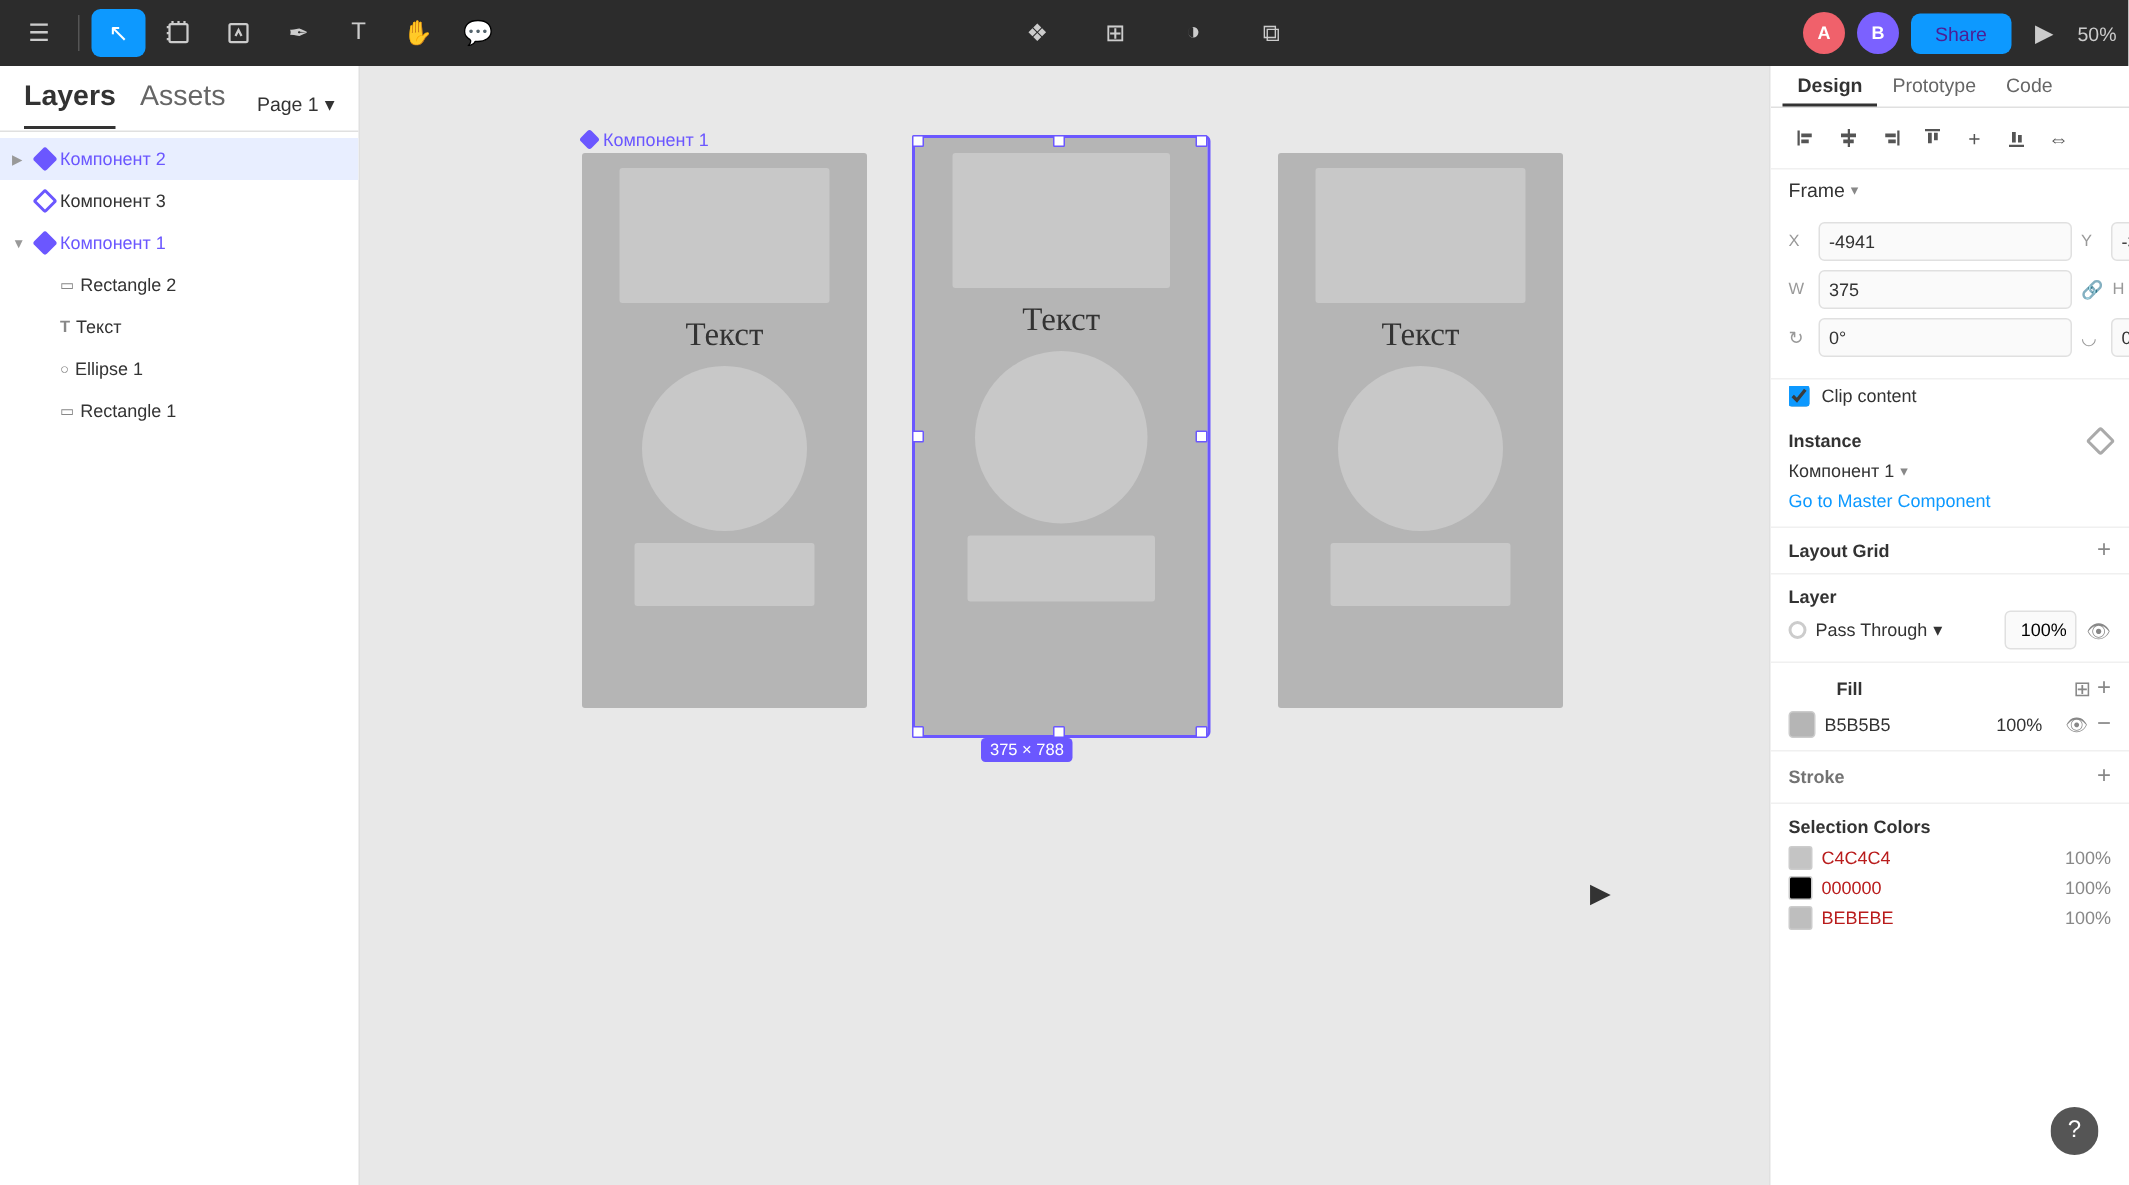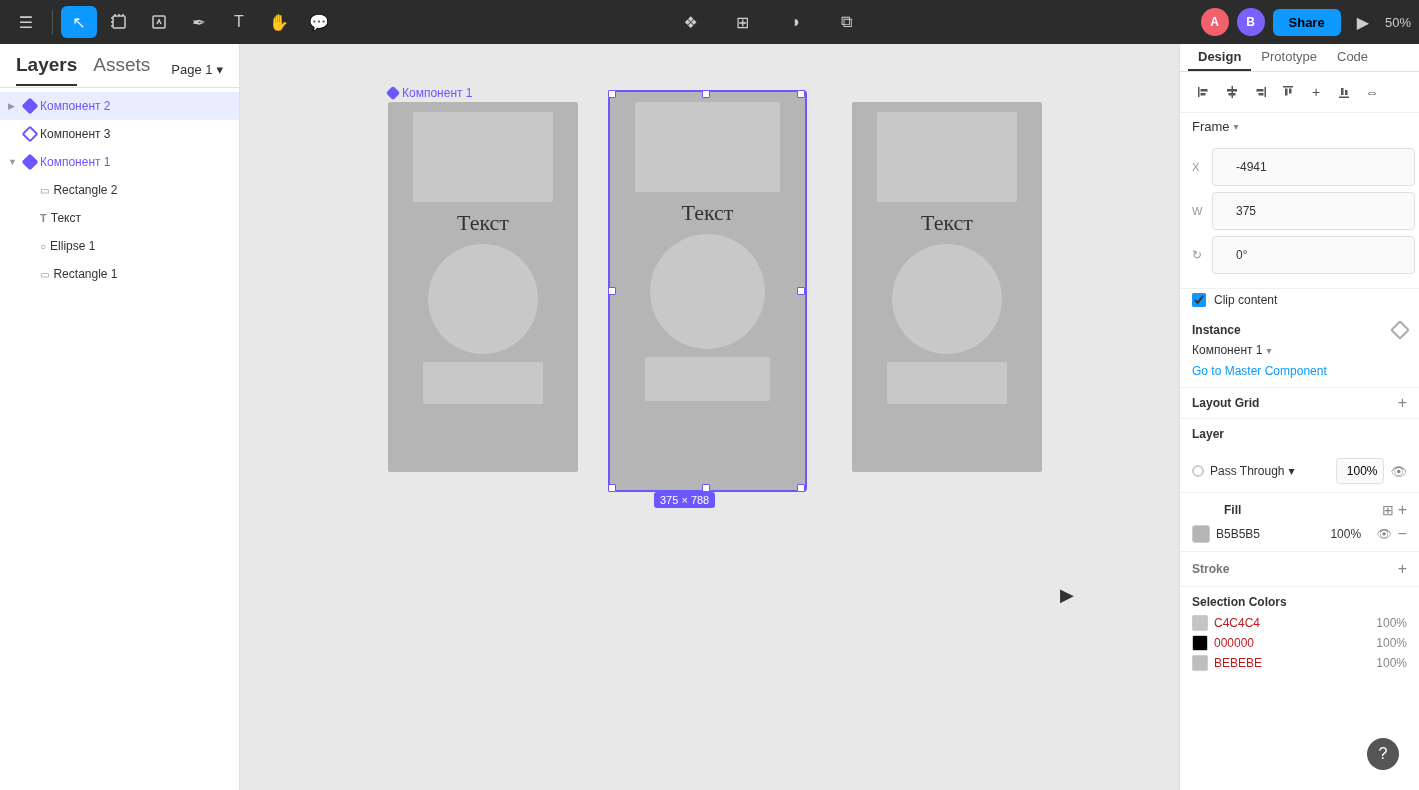--- a/index.html
+++ b/index.html
@@ -26,22 +26,22 @@
       font-size: 16px;
     }
     .toolbar-btn.active { background: #0d99ff; color: #fff; }
     .toolbar-separator { width: 1px; height: 24px; background: #555; margin: 0 4px; }
     .toolbar-center { flex: 1; display: flex; align-items: center; justify-content: center; gap: 16px; }
     .toolbar-right { display: flex; align-items: center; gap: 8px; }
     .avatar { width: 28px; height: 28px; border-radius: 50%; display: flex; align-items: center; justify-content: center; font-size: 12px; font-weight: bold; color: #fff; }
     .avatar-pink { background: #f0616b; }
     .avatar-blue { background: #7b61ff; }
     .share-btn {
-      background: #0d99ff; color: #000000; border: none; border-radius: 6px;
-      padding: 6px 16px; font-size: 13px; font-weight: 700; cursor: pointer;
+      background: #0d99ff; color: #4c1d95; border: none; border-radius: 6px;
+      padding: 6px 16px; font-size: 13px; font-weight: 400; cursor: pointer;
     }
     .play-btn {
       background: transparent; border: none; color: #ccc; cursor: pointer; font-size: 16px; padding: 4px 8px;
     }
     .zoom-label { color: #ccc; font-size: 13px; }
 
     
     .main { display: flex; flex: 1; overflow: hidden; }
 
     
@@ -118,22 +118,22 @@
 
     
     .align-row { display: flex; align-items: center; padding: 8px 12px; gap: 4px; border-bottom: 1px solid #f0f0f0; }
     .align-btn { width: 24px; height: 24px; border: none; background: transparent; cursor: pointer; color: #555; font-size: 14px; display: flex; align-items: center; justify-content: center; border-radius: 3px; }
 
     
     .prop-section { padding: 8px 12px; border-bottom: 1px solid #f0f0f0; }
     .prop-row { display: flex; align-items: center; gap: 6px; margin-bottom: 6px; }
     .prop-label { font-size: 11px; color: #999; width: 14px; flex-shrink: 0; }
     .prop-input {
-      flex: 1; height: 38px; border: 1px solid #e0e0e0; border-radius: 4px;
-      font-size: 12px; padding: 0 23px; background: #fafafa; color: #333; outline: none;
+      flex: 1; height: 26px; border: 1px solid #e0e0e0; border-radius: 4px;
+      font-size: 12px; padding: 0 6px; background: #fafafa; color: #333; outline: none;
     }
     .prop-icon-btn { width: 22px; height: 22px; border: none; background: transparent; cursor: pointer; color: #888; font-size: 12px; }
     .section-title { font-size: 12px; font-weight: 600; color: #333; }
     .section-add { border: none; background: transparent; cursor: pointer; color: #888; font-size: 16px; }
 
     
     .frame-label-row { display: flex; align-items: center; gap: 6px; padding: 6px 12px; }
     .frame-dropdown { font-size: 13px; color: #333; cursor: pointer; display: flex; align-items: center; gap: 4px; }
     .frame-dropdown-arrow { font-size: 10px; color: #888; }
 
@@ -146,21 +146,21 @@
     .instance-section { padding: 8px 12px; border-bottom: 1px solid #f0f0f0; }
     .instance-header { display: flex; align-items: center; justify-content: space-between; margin-bottom: 6px; }
     .instance-title { font-size: 12px; font-weight: 600; color: #333; }
     .instance-name-row { display: flex; align-items: center; gap: 4px; margin-bottom: 4px; }
     .instance-name { font-size: 12px; color: #333; }
     .instance-name-arrow { font-size: 10px; color: #888; }
     .goto-link { font-size: 12px; color: #0d99ff; cursor: pointer; text-decoration: none; }
 
     
     .layer-section { padding: 8px 12px; border-bottom: 1px solid #f0f0f0; }
-    .layer-section-title { font-size: 12px; font-weight: 600; color: #333; margin-bottom: 17px; }
+    .layer-section-title { font-size: 12px; font-weight: 600; color: #333; margin-bottom: 2px; }
     .blend-row { display: flex; align-items: center; gap: 6px; }
     .blend-dot { width: 12px; height: 12px; border: 2px solid #ccc; border-radius: 50%; }
     .blend-select { flex: 1; font-size: 12px; color: #333; border: none; background: transparent; cursor: pointer; display: flex; align-items: center; gap: 4px; }
     .opacity-input { width: 48px; height: 26px; border: 1px solid #e0e0e0; border-radius: 4px; font-size: 12px; padding: 0 6px; text-align: right; background: #fafafa; }
     .eye-btn { border: none; background: transparent; cursor: pointer; color: #888; font-size: 13px; }
 
     
     .fill-section { padding: 8px 12px; border-bottom: 1px solid #f0f0f0; }
     .fill-header { display: flex; align-items: center; justify-content: space-between; margin-bottom: 6px; margin-left: 32px; }
     .fill-title { font-size: 12px; font-weight: 600; color: #333; }

